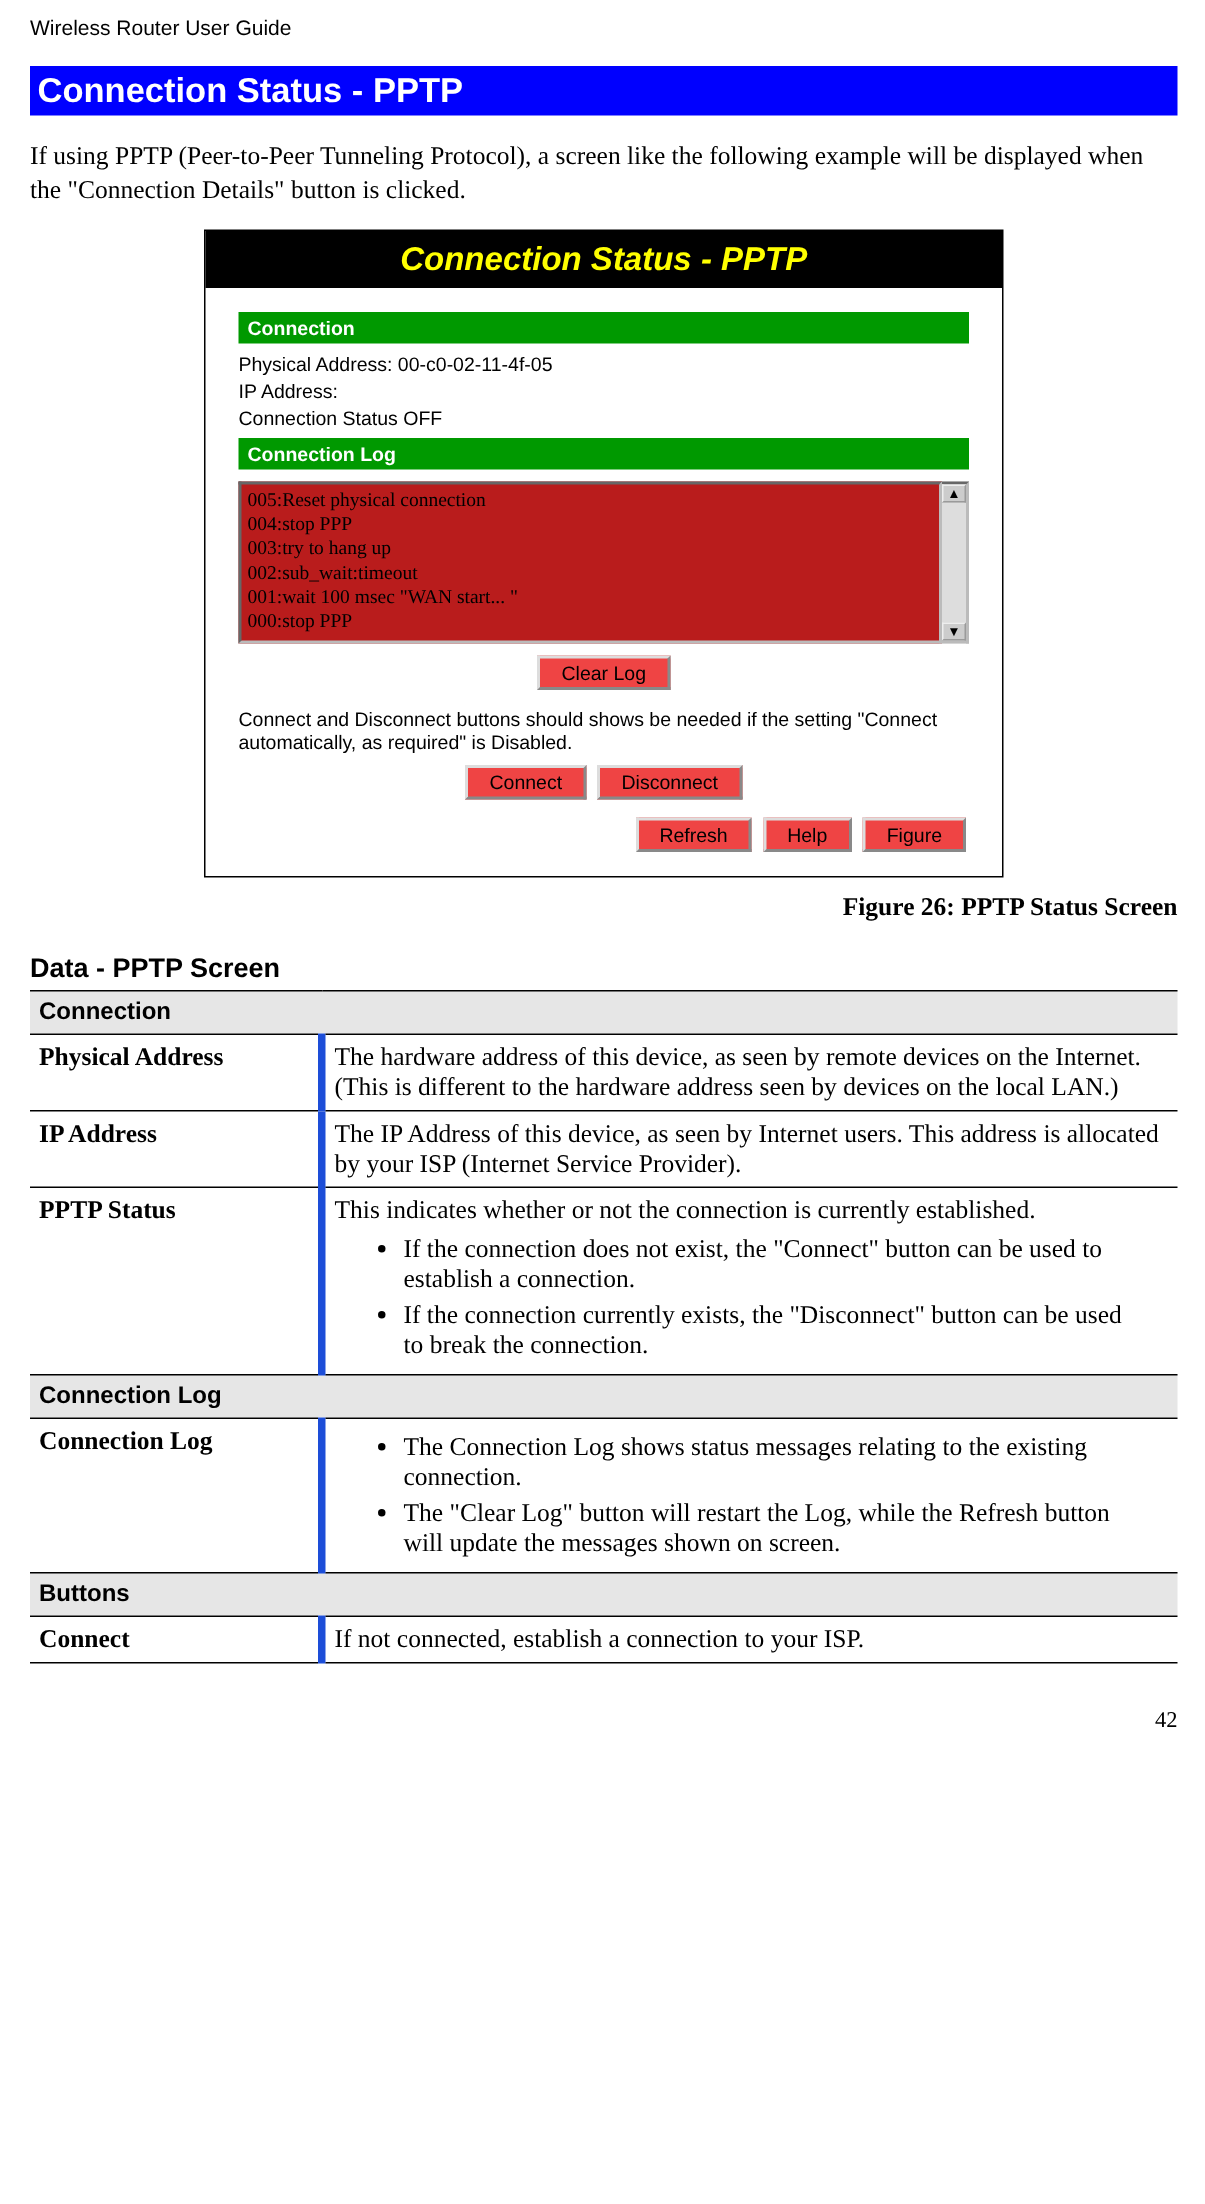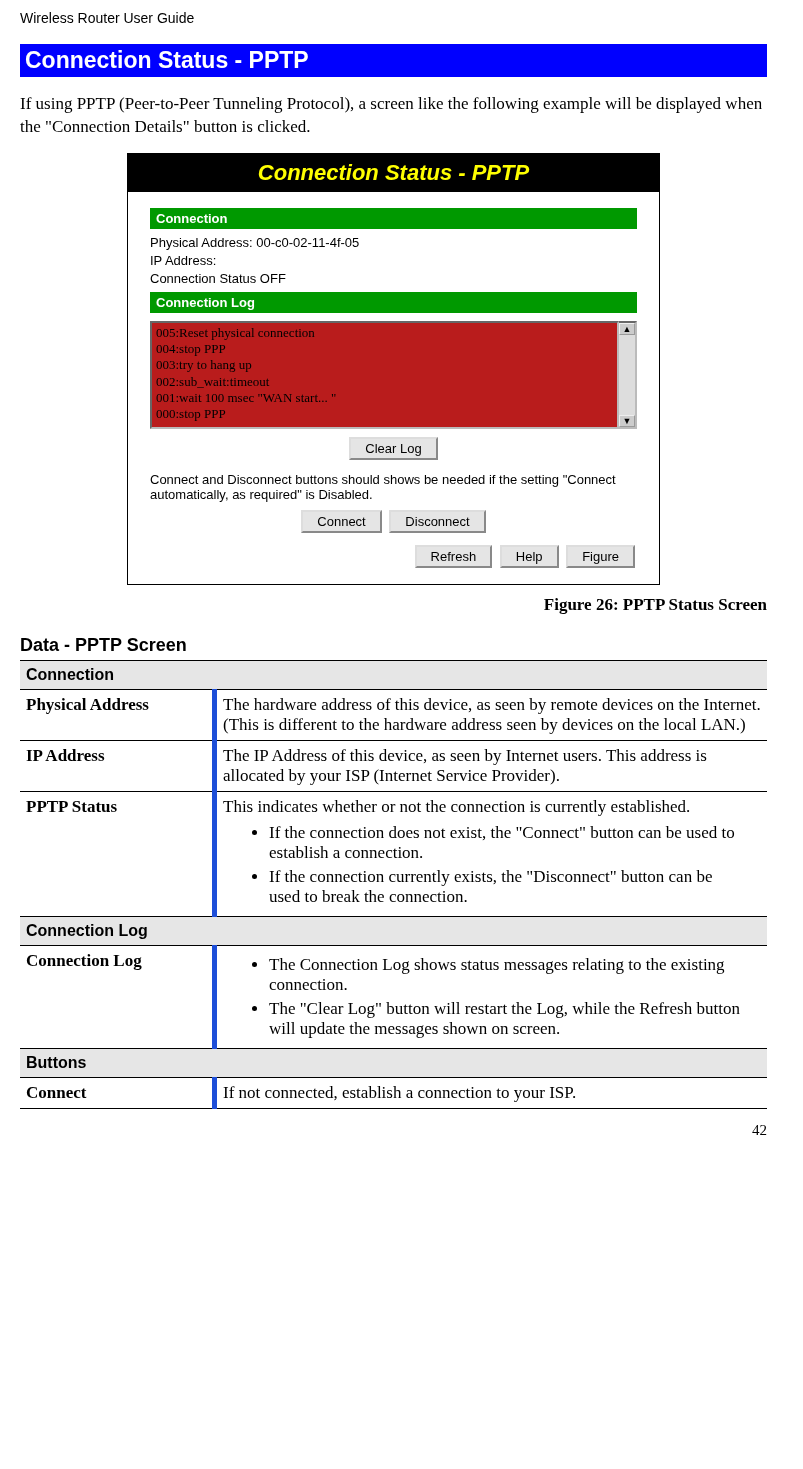--- a/index.html
+++ b/index.html
@@ -1,44 +1,44 @@
 <!DOCTYPE html>
 <html><head>
 <meta charset="utf-8">
 <style>
 body{margin:0;font-family:"Times New Roman",serif;background:#fff;color:#000;width:803px}
-.page{padding:0 36px 20px 20px}
+.page{padding:0 18px 20px 20px}
 .pgheader{font-size:14px;font-family:Arial,sans-serif;margin:10px 0 18px 0}
 .h1bar{background:#0000ff;color:#fff;font-family:Arial,sans-serif;font-weight:bold;font-size:23px;padding:3px 5px;margin-bottom:16px}
 .intro{font-size:17px;line-height:1.35;margin-bottom:14px}
 .screenshot-wrap{text-align:center;margin:0 0 10px 0}
 .screenshot{display:inline-block;border:1px solid #000;width:531px;text-align:left;background:#fff;vertical-align:top}
 .ss-title{background:#000;text-align:center;padding:6px 0}
 .ss-title-text{color:#ffff00;font-family:Arial,sans-serif;font-weight:bold;font-style:italic;font-size:22px}
 .ss-body{padding:10px 22px 14px 22px;font-family:Arial,sans-serif;font-size:13px;color:#000}
 .greenbar{background:#009900;color:#fff;font-weight:bold;font-size:13px;padding:3px 6px;margin:6px 0}
 .field-row{margin:3px 0}
 .logbox-wrap{display:flex;margin-top:8px}
 .logbox{flex:1;border:2px inset #bbb;background:#b91c1c;font-family:Liberation Serif, serif;font-size:13px;line-height:1.25;padding:2px 4px;height:100px;overflow:hidden}
 .scroll{width:16px;background:#ddd;border:2px inset #bbb;border-left:none;position:relative}
 .scroll::before{content:"▲";position:absolute;top:0;left:0;right:0;text-align:center;font-size:9px;background:#ccc;border:1px outset #eee}
 .scroll::after{content:"▼";position:absolute;bottom:0;left:0;right:0;text-align:center;font-size:9px;background:#ccc;border:1px outset #eee}
-.btn{display:inline-block;border:2px outset #ddd;background:#e5e5e5;font-family:Arial,sans-serif;font-size:13px;padding:2px 14px;margin:2px}
+.btn{display:inline-block;border:2px outset #ddd;background:#ef4444;font-family:Arial,sans-serif;font-size:13px;padding:2px 14px;margin:2px}
 .btnrow{text-align:center;margin:6px 0}
 .note{font-size:13px;margin:10px 0 6px 0}
 .btnrow-r{text-align:right;margin-top:8px}
 .caption{text-align:right;font-weight:bold;font-size:17px;margin:10px 0 16px 0}
 .h3{font-family:Arial,sans-serif;font-weight:bold;font-size:18px;margin:20px 0 4px 0}
 table.datatbl{border-collapse:collapse;width:100%;font-size:17px}
 table.datatbl td,table.datatbl th{border-top:1px solid #000;border-bottom:1px solid #000;padding:5px 6px;vertical-align:top;text-align:left}
 table.datatbl .sect{background:#e6e6e6;font-family:Arial,sans-serif;font-weight:bold;font-size:16px}
 table.datatbl td.lbl{font-weight:bold;width:180px;border-right:5px solid #1d4ed8}
 ul.b{margin:6px 0 2px 0;padding-left:28px}
 ul.b li{margin:4px 18px}
-.pno{text-align:right;font-size:15px;margin-top:13px}
+.pno{text-align:right;font-size:15px;margin-top:30px}
 </style>
 </head>
 <body>
 
 <div class="page">
   <div class="pgheader">Wireless Router User Guide</div>
 
   <div class="h1bar">Connection Status - PPTP</div>
 
   <div class="intro">If using PPTP (Peer-to-Peer Tunneling Protocol), a screen like the following example will be displayed when the "Connection Details" button is clicked.</div>

